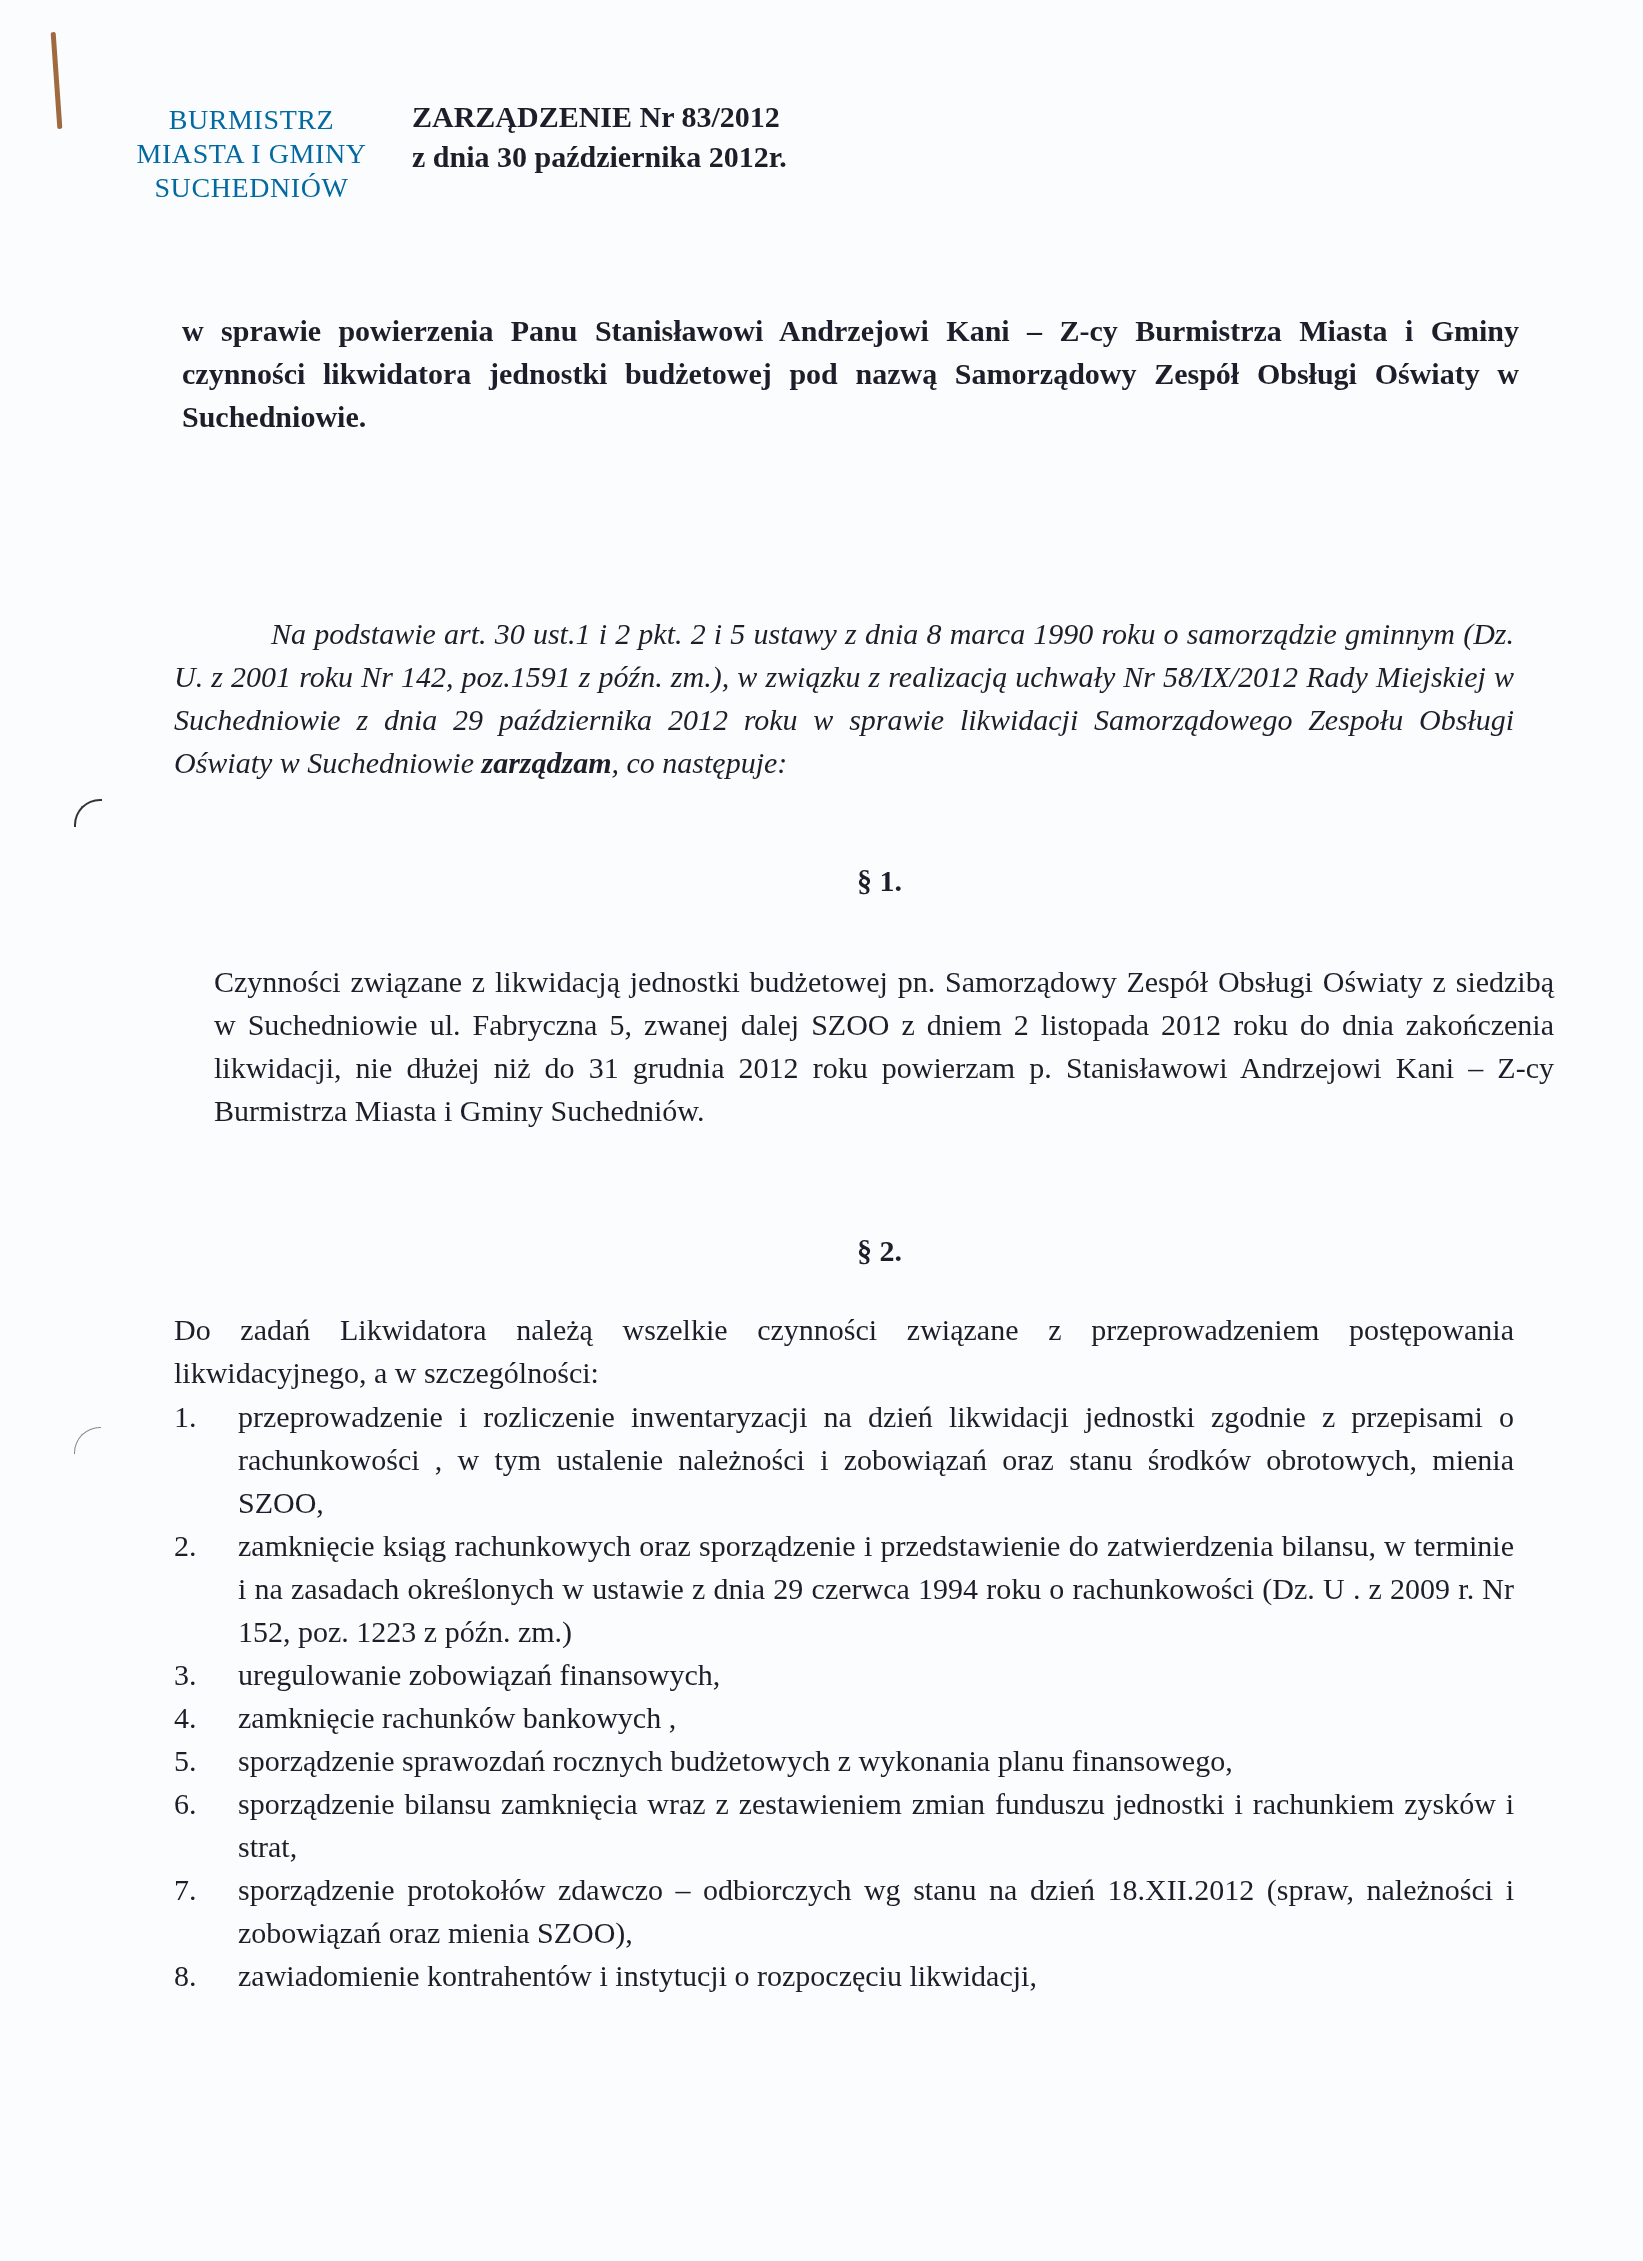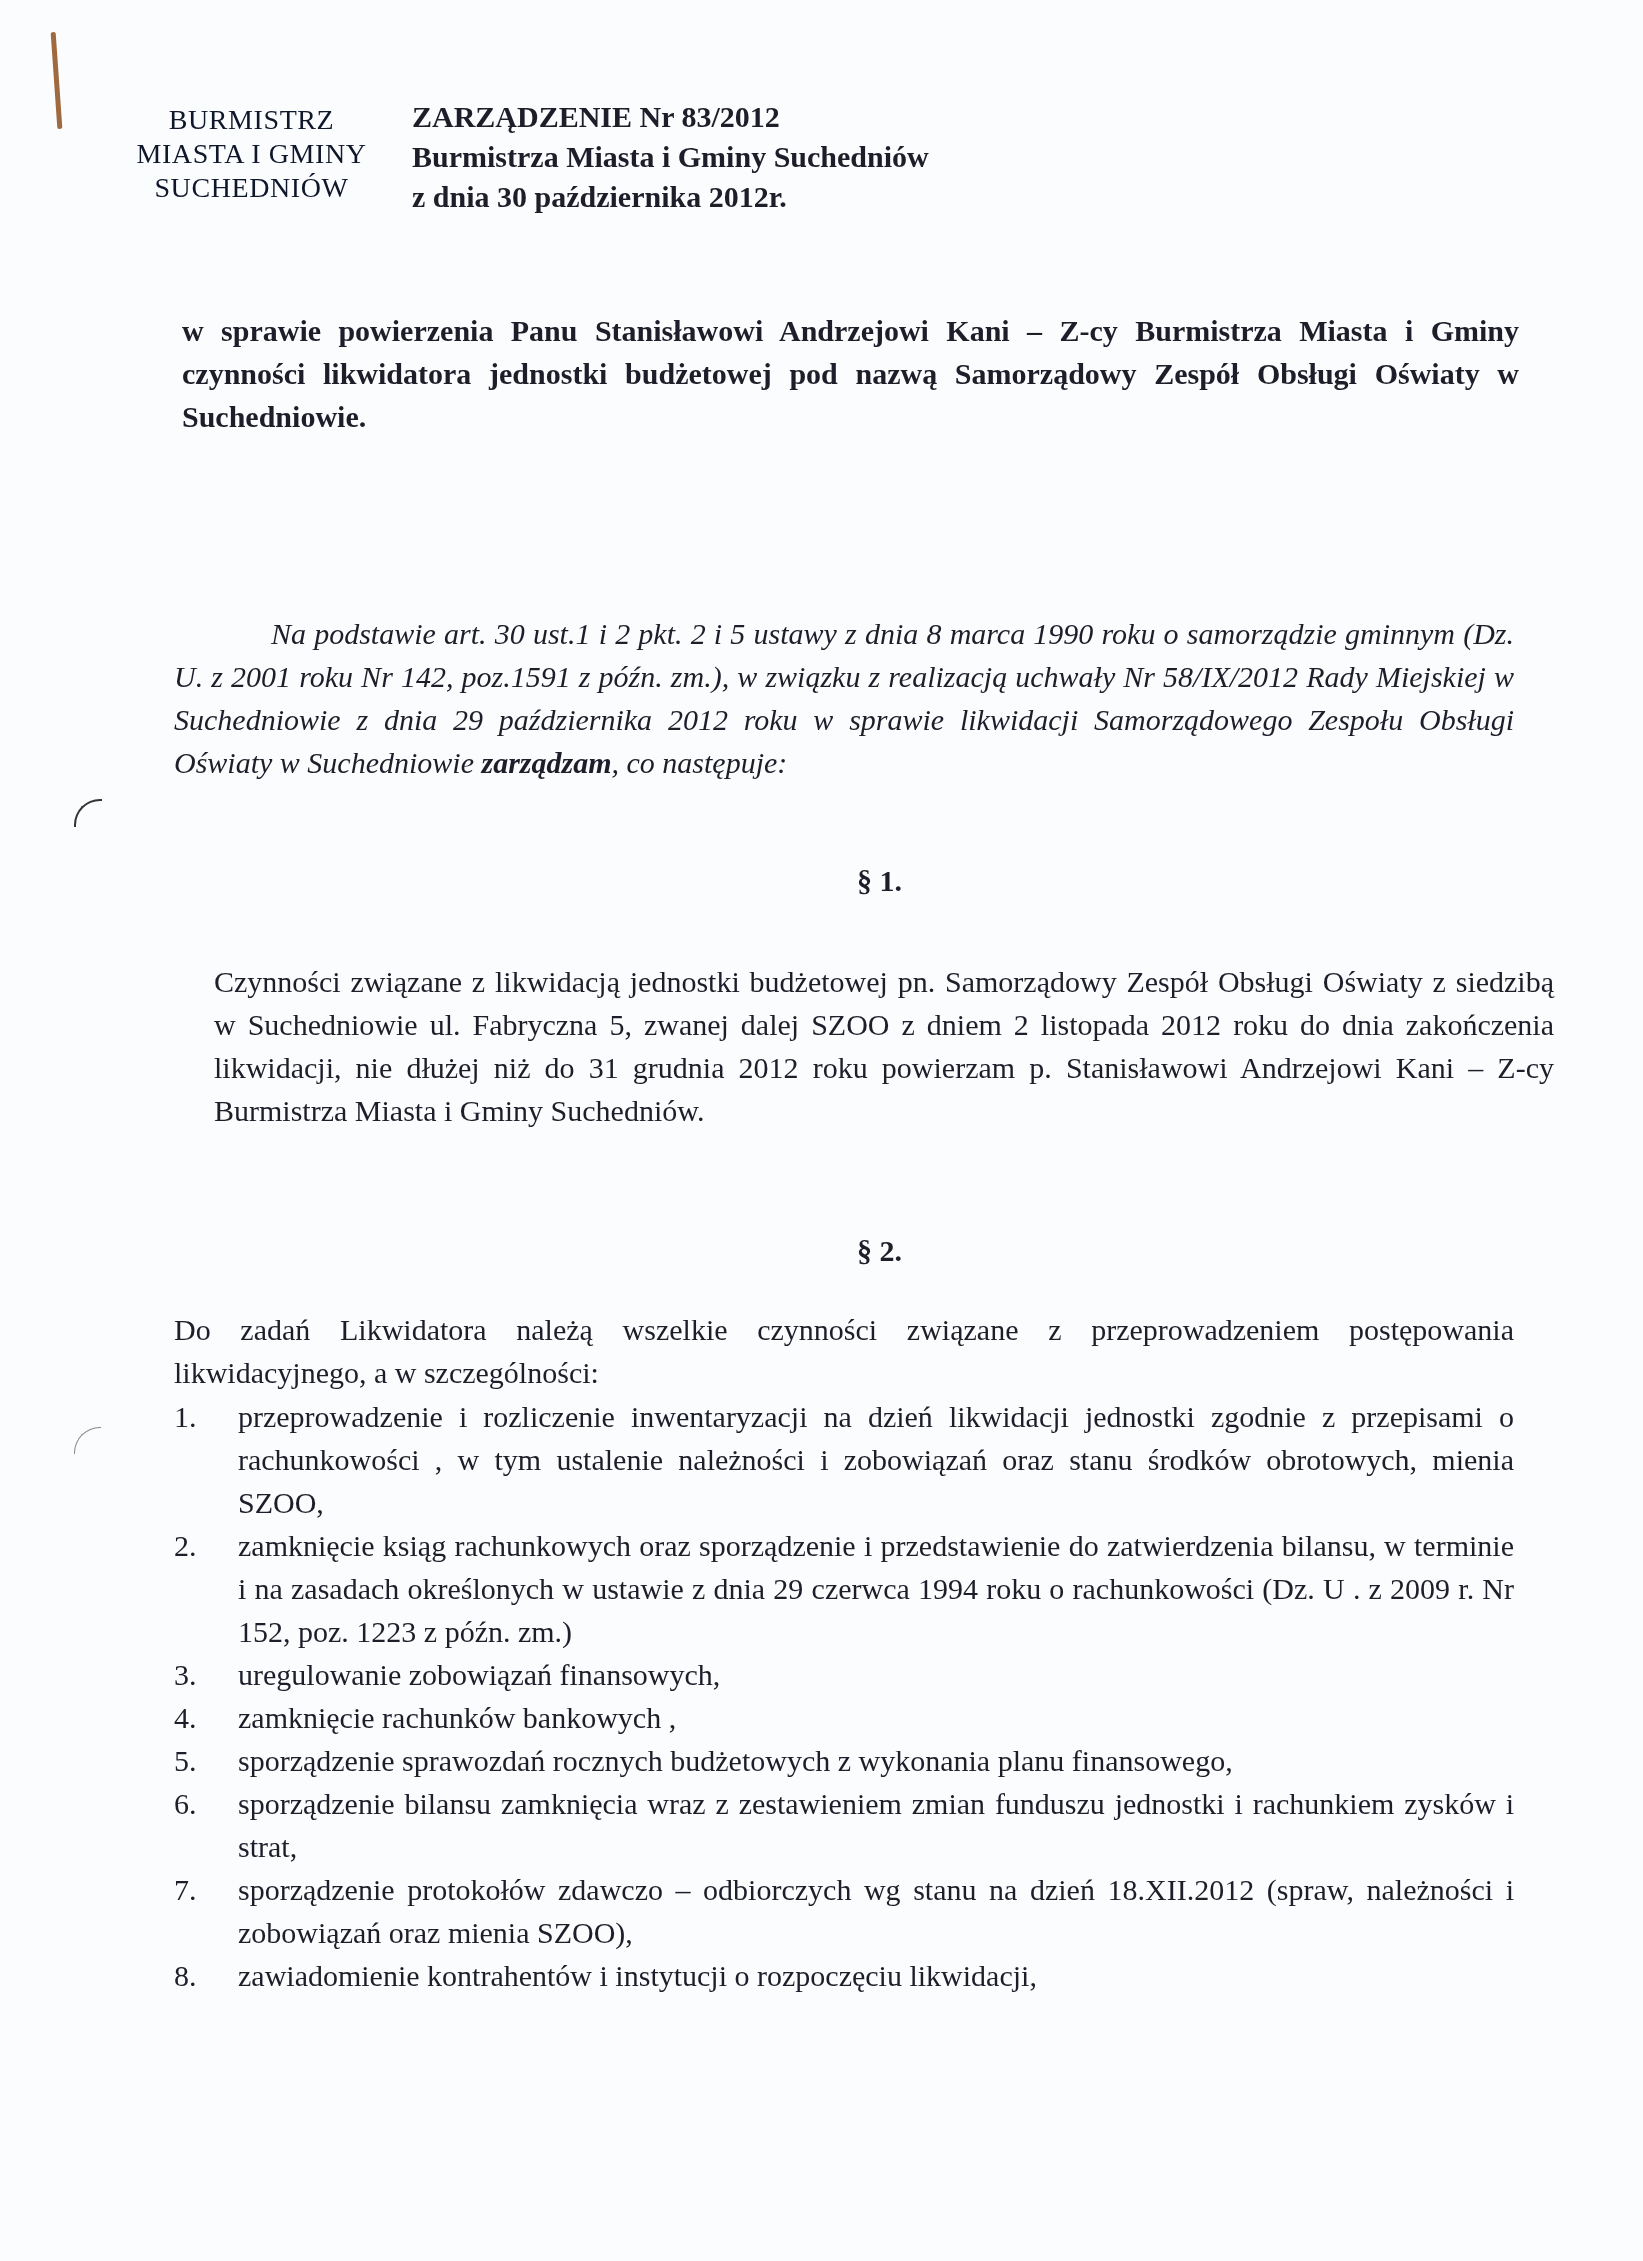--- a/index.html
+++ b/index.html
@@ -11,21 +11,21 @@
   }
   .staple {
     position: absolute; left: 54px; top: 32px; width: 4.5px; height: 97px;
     background: #a06a40; border-radius: 1.9px; transform: rotate(-4deg);
   }
   .punch { position: absolute; width: 26px; height: 26px; border-top: 2.6px solid #333; border-left: 2.6px solid #333; border-radius: 26px 0 0 0; }
   .punch.p1 { left: 74px; top: 799px; }
   .punch.p2 { left: 74px; top: 1427px; border-color: #888; border-width: 1.3px; }
   .stamp {
     position: absolute; left: 97px; top: 103px; width: 309px;
-    text-align: center; color: #0f172a; font-size: 28px; line-height: 34px;
+    text-align: center; color: #0369a1; font-size: 28px; line-height: 34px;
     letter-spacing: 0.6px; font-family: "Liberation Serif", serif;
   }
   .title-block {
     position: absolute; left: 412px; top: 97px; width: 812px;
     font-weight: bold; font-size: 30px; line-height: 40px;
   }
   .title-block .l1 { font-size: 30px; }
   .subject {
     position: absolute; left: 174px; top: 309px; width: 1337px;
     font-weight: bold; font-size: 30px; line-height: 43px;
@@ -62,21 +62,20 @@
 <div class="punch p2"></div>
 
 <div class="stamp">
   <div>BURMISTRZ</div>
   <div>MIASTA I GMINY</div>
   <div>SUCHEDNIÓW</div>
 </div>
 
 <div class="title-block">
   <div class="l1">ZARZĄDZENIE  Nr 83/2012</div>
-  <div>Burmistrza Miasta i Gminy Suchedniów</div>
   <div>z dnia 30 października  2012r.</div>
 </div>
 
 <div class="subject">w sprawie powierzenia Panu Stanisławowi Andrzejowi Kani – Z-cy Burmistrza Miasta i Gminy czynności likwidatora jednostki budżetowej pod nazwą Samorządowy Zespół Obsługi Oświaty w Suchedniowie.</div>
 
 <div class="para intro"><span>Na podstawie art. 30 ust.1 i 2 pkt. 2 i 5 ustawy z dnia 8 marca 1990 roku o samorządzie gminnym (Dz. U. z 2001 roku Nr 142, poz.1591 z późn. zm.), w związku z realizacją uchwały Nr 58/IX/2012  Rady Miejskiej w Suchedniowie z dnia 29 października 2012 roku w sprawie likwidacji Samorządowego Zespołu Obsługi Oświaty w Suchedniowie </span><b>zarządzam</b><span>, co następuje:</span></div>
 
 <div class="section-mark sm1">§ 1.</div>
 <div class="para sec1">Czynności związane z likwidacją jednostki budżetowej pn. Samorządowy Zespół Obsługi Oświaty z siedzibą w Suchedniowie ul. Fabryczna 5, zwanej dalej SZOO z dniem 2 listopada 2012 roku do dnia zakończenia likwidacji, nie dłużej niż do 31 grudnia 2012 roku powierzam p. Stanisławowi Andrzejowi Kani – Z-cy Burmistrza Miasta i Gminy Suchedniów.</div>
 

